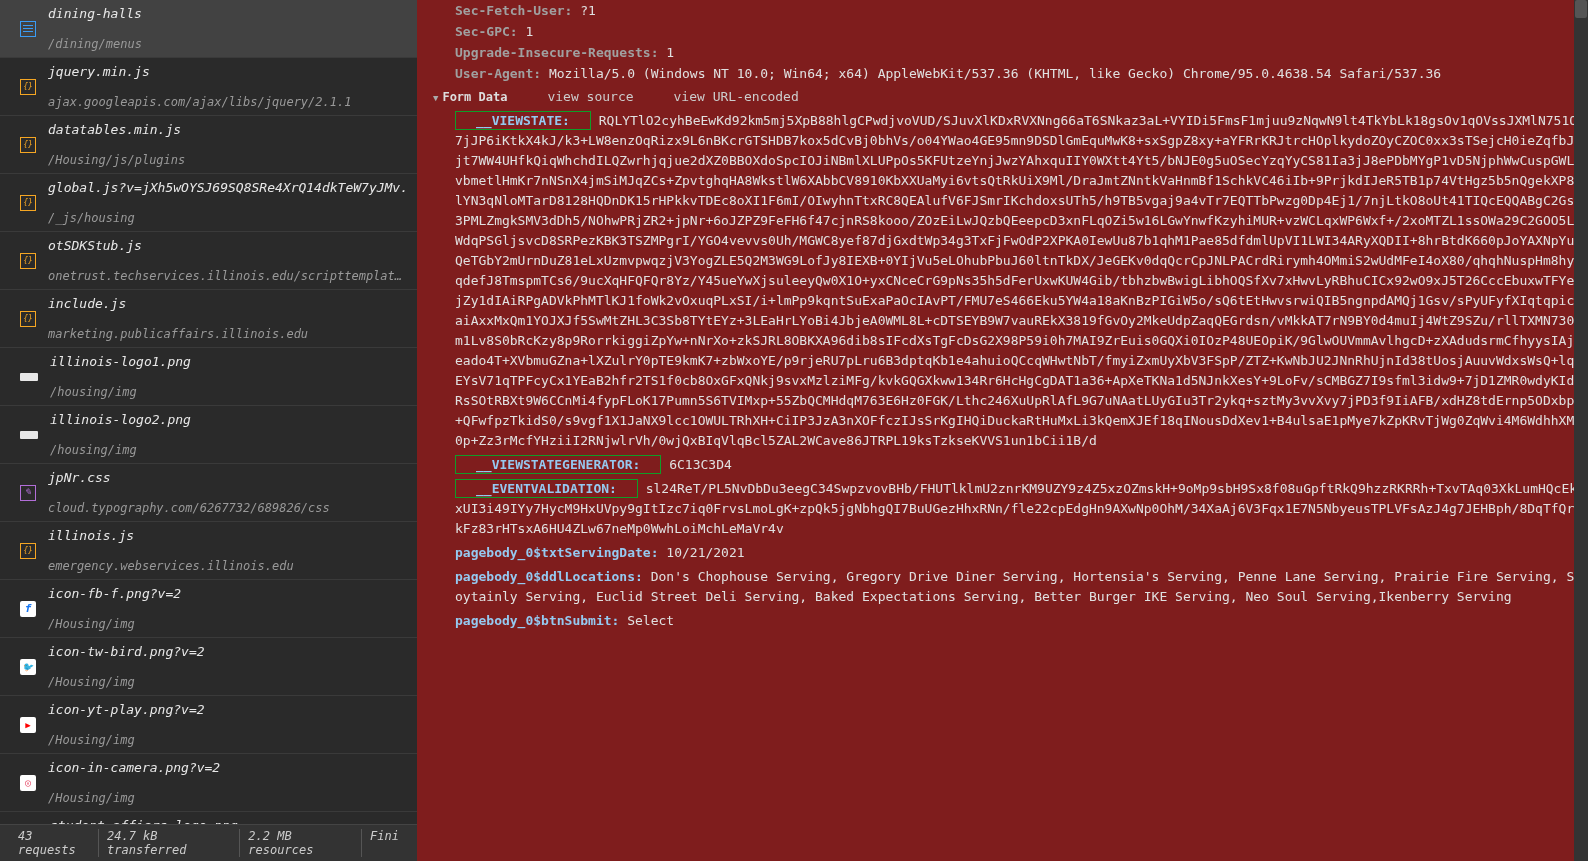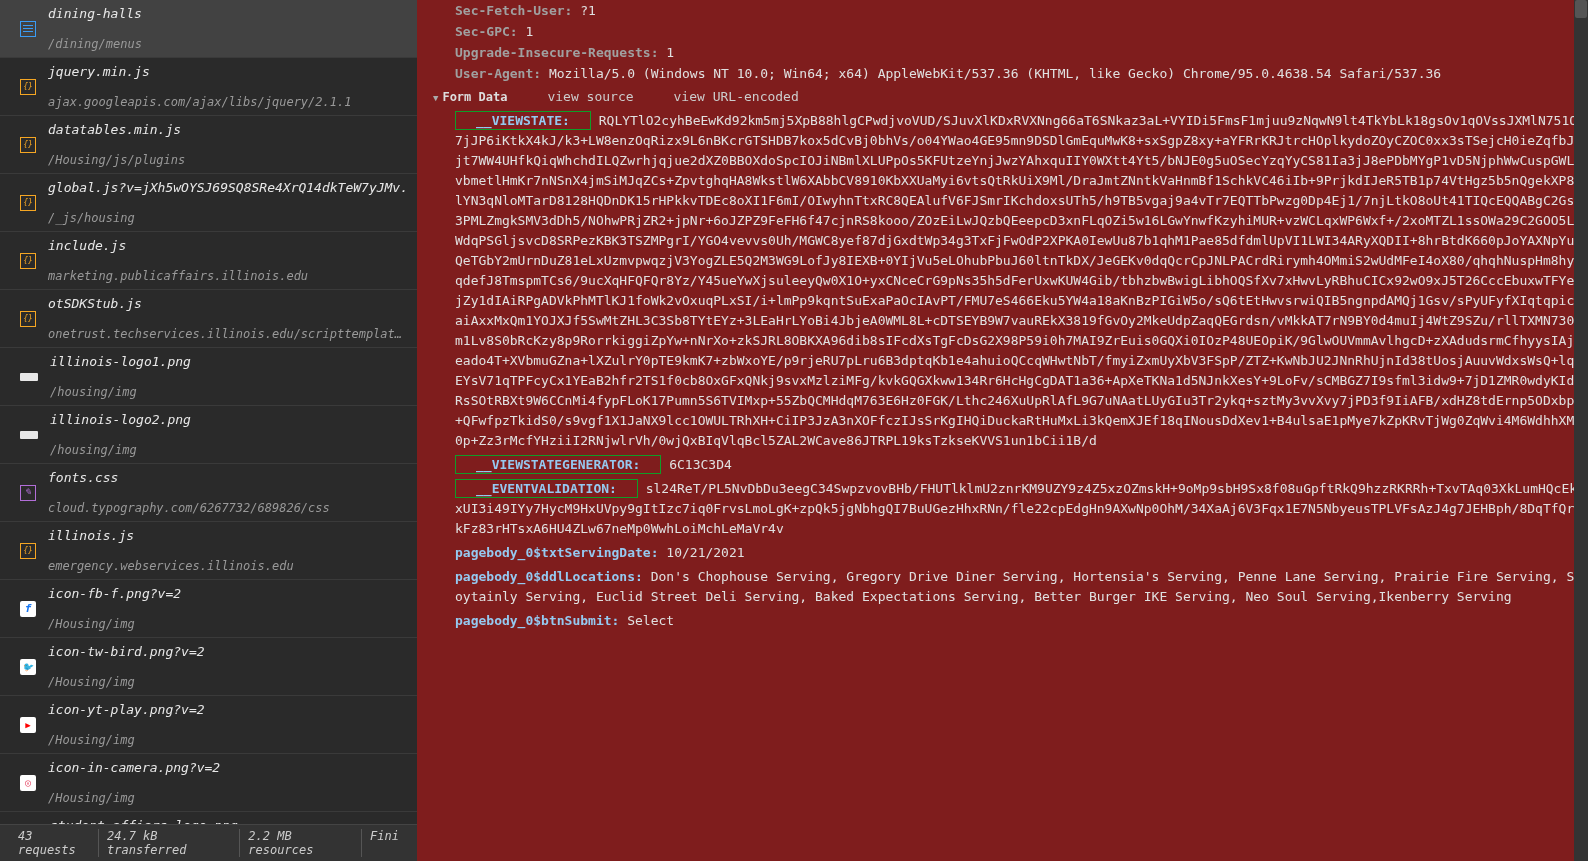--- a/index.html
+++ b/index.html
@@ -214,49 +214,49 @@
       <div class="file-item">
         <div class="file-icon icon-js"></div>
         <div class="file-texts">
           <div class="file-name">global.js?v=jXh5wOYSJ69SQ8SRe4XrQ14dkTeW7yJMv.</div>
           <div class="file-path">/_js/housing</div>
         </div>
       </div>
       <div class="file-item">
         <div class="file-icon icon-js"></div>
         <div class="file-texts">
+          <div class="file-name">otSDKStub.js</div>
+          <div class="file-path">onetrust.techservices.illinois.edu/scripttemplates</div>
+        </div>
+      </div>
+      <div class="file-item">
+        <div class="file-icon icon-js"></div>
+        <div class="file-texts">
           <div class="file-name">include.js</div>
           <div class="file-path">marketing.publicaffairs.illinois.edu</div>
         </div>
       </div>
       <div class="file-item">
-        <div class="file-icon icon-js"></div>
-        <div class="file-texts">
-          <div class="file-name">otSDKStub.js</div>
-          <div class="file-path">onetrust.techservices.illinois.edu/scripttemplates</div>
-        </div>
-      </div>
-      <div class="file-item">
         <div class="file-icon icon-img"></div>
         <div class="file-texts">
           <div class="file-name">illinois-logo1.png</div>
           <div class="file-path">/housing/img</div>
         </div>
       </div>
       <div class="file-item">
         <div class="file-icon icon-img"></div>
         <div class="file-texts">
           <div class="file-name">illinois-logo2.png</div>
           <div class="file-path">/housing/img</div>
         </div>
       </div>
       <div class="file-item">
         <div class="file-icon icon-css"></div>
         <div class="file-texts">
-          <div class="file-name">fonts.css</div>
+          <div class="file-name">jpNr.css</div>
           <div class="file-path">cloud.typography.com/6267732/689826/css</div>
         </div>
       </div>
       <div class="file-item">
         <div class="file-icon icon-js"></div>
         <div class="file-texts">
           <div class="file-name">illinois.js</div>
           <div class="file-path">emergency.webservices.illinois.edu</div>
         </div>
       </div>

